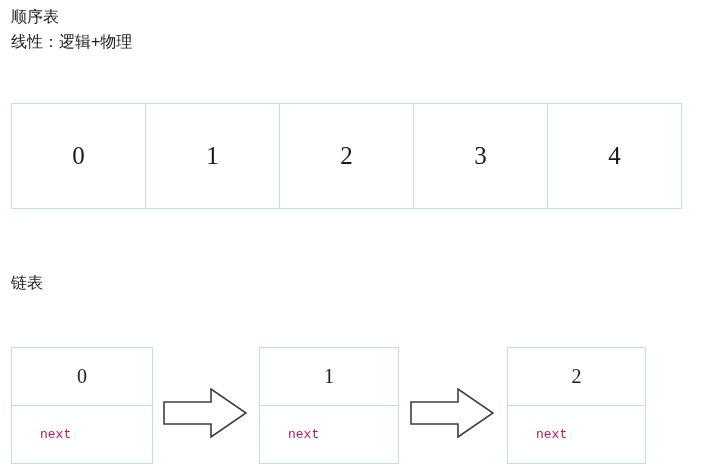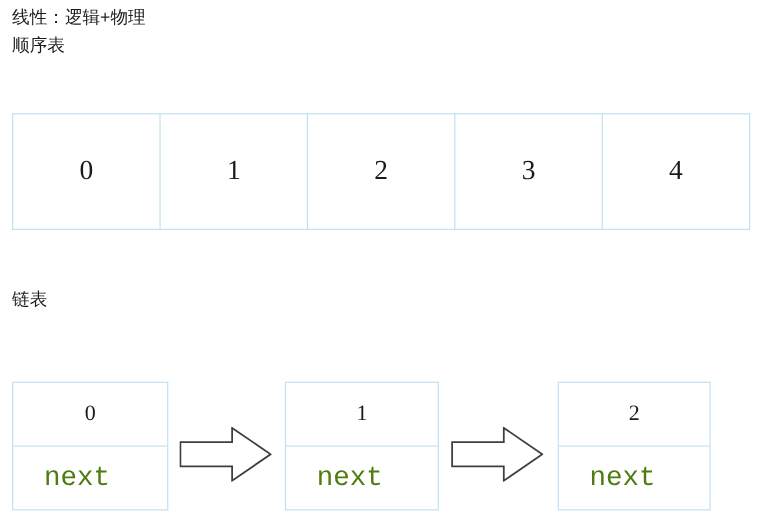--- a/index.html
+++ b/index.html
@@ -23,21 +23,21 @@
   }
   .heading-line {
     font-family: "Liberation Sans", "DejaVu Sans", sans-serif;
     font-size: 16px;
     line-height: 25px;
     color: #1c1c1c;
     white-space: nowrap;
   }
 
   #seq-heading { top: 4px; }
-  #link-heading { top: 260px; }
+  #link-heading { top: 270px; }
 
   
   #seq-table {
     position: absolute;
     left: 11px;
     top: 103px;
     width: 666px;
     height: 104px;
     border-collapse: collapse;
     table-layout: fixed;
@@ -80,22 +80,22 @@
     color: #1a1a1a;
   }
   .node-next {
     height: 57px;
     display: flex;
     align-items: center;
     justify-content: flex-start;
     padding-left: 28px;
     box-sizing: border-box;
     font-family: "Liberation Mono", "DejaVu Sans Mono", monospace;
-    font-size: 25px;
-    color: #4d7c0f;
+    font-size: 13px;
+    color: #be185d;
   }
 
   #node-0 { left: 11px;  width: 142px; }
   #node-1 { left: 259px; width: 140px; }
   #node-2 { left: 507px; width: 139px; }
 
   .arrow {
     position: absolute;
     top: 41px;
   }
@@ -106,22 +106,22 @@
     fill: #ffffff;
     stroke: #3f3f3f;
     stroke-width: 1.6;
     stroke-linejoin: miter;
   }
 </style>
 </head>
 <body>
 
 <div class="heading-block" id="seq-heading">
+  <div class="heading-line">顺序表</div>
   <div class="heading-line">线性：逻辑+物理</div>
-  <div class="heading-line">顺序表</div>
 </div>
 
 <table id="seq-table">
   <tbody>
     <tr>
       <td>0</td>
       <td>1</td>
       <td>2</td>
       <td>3</td>
       <td>4</td>

